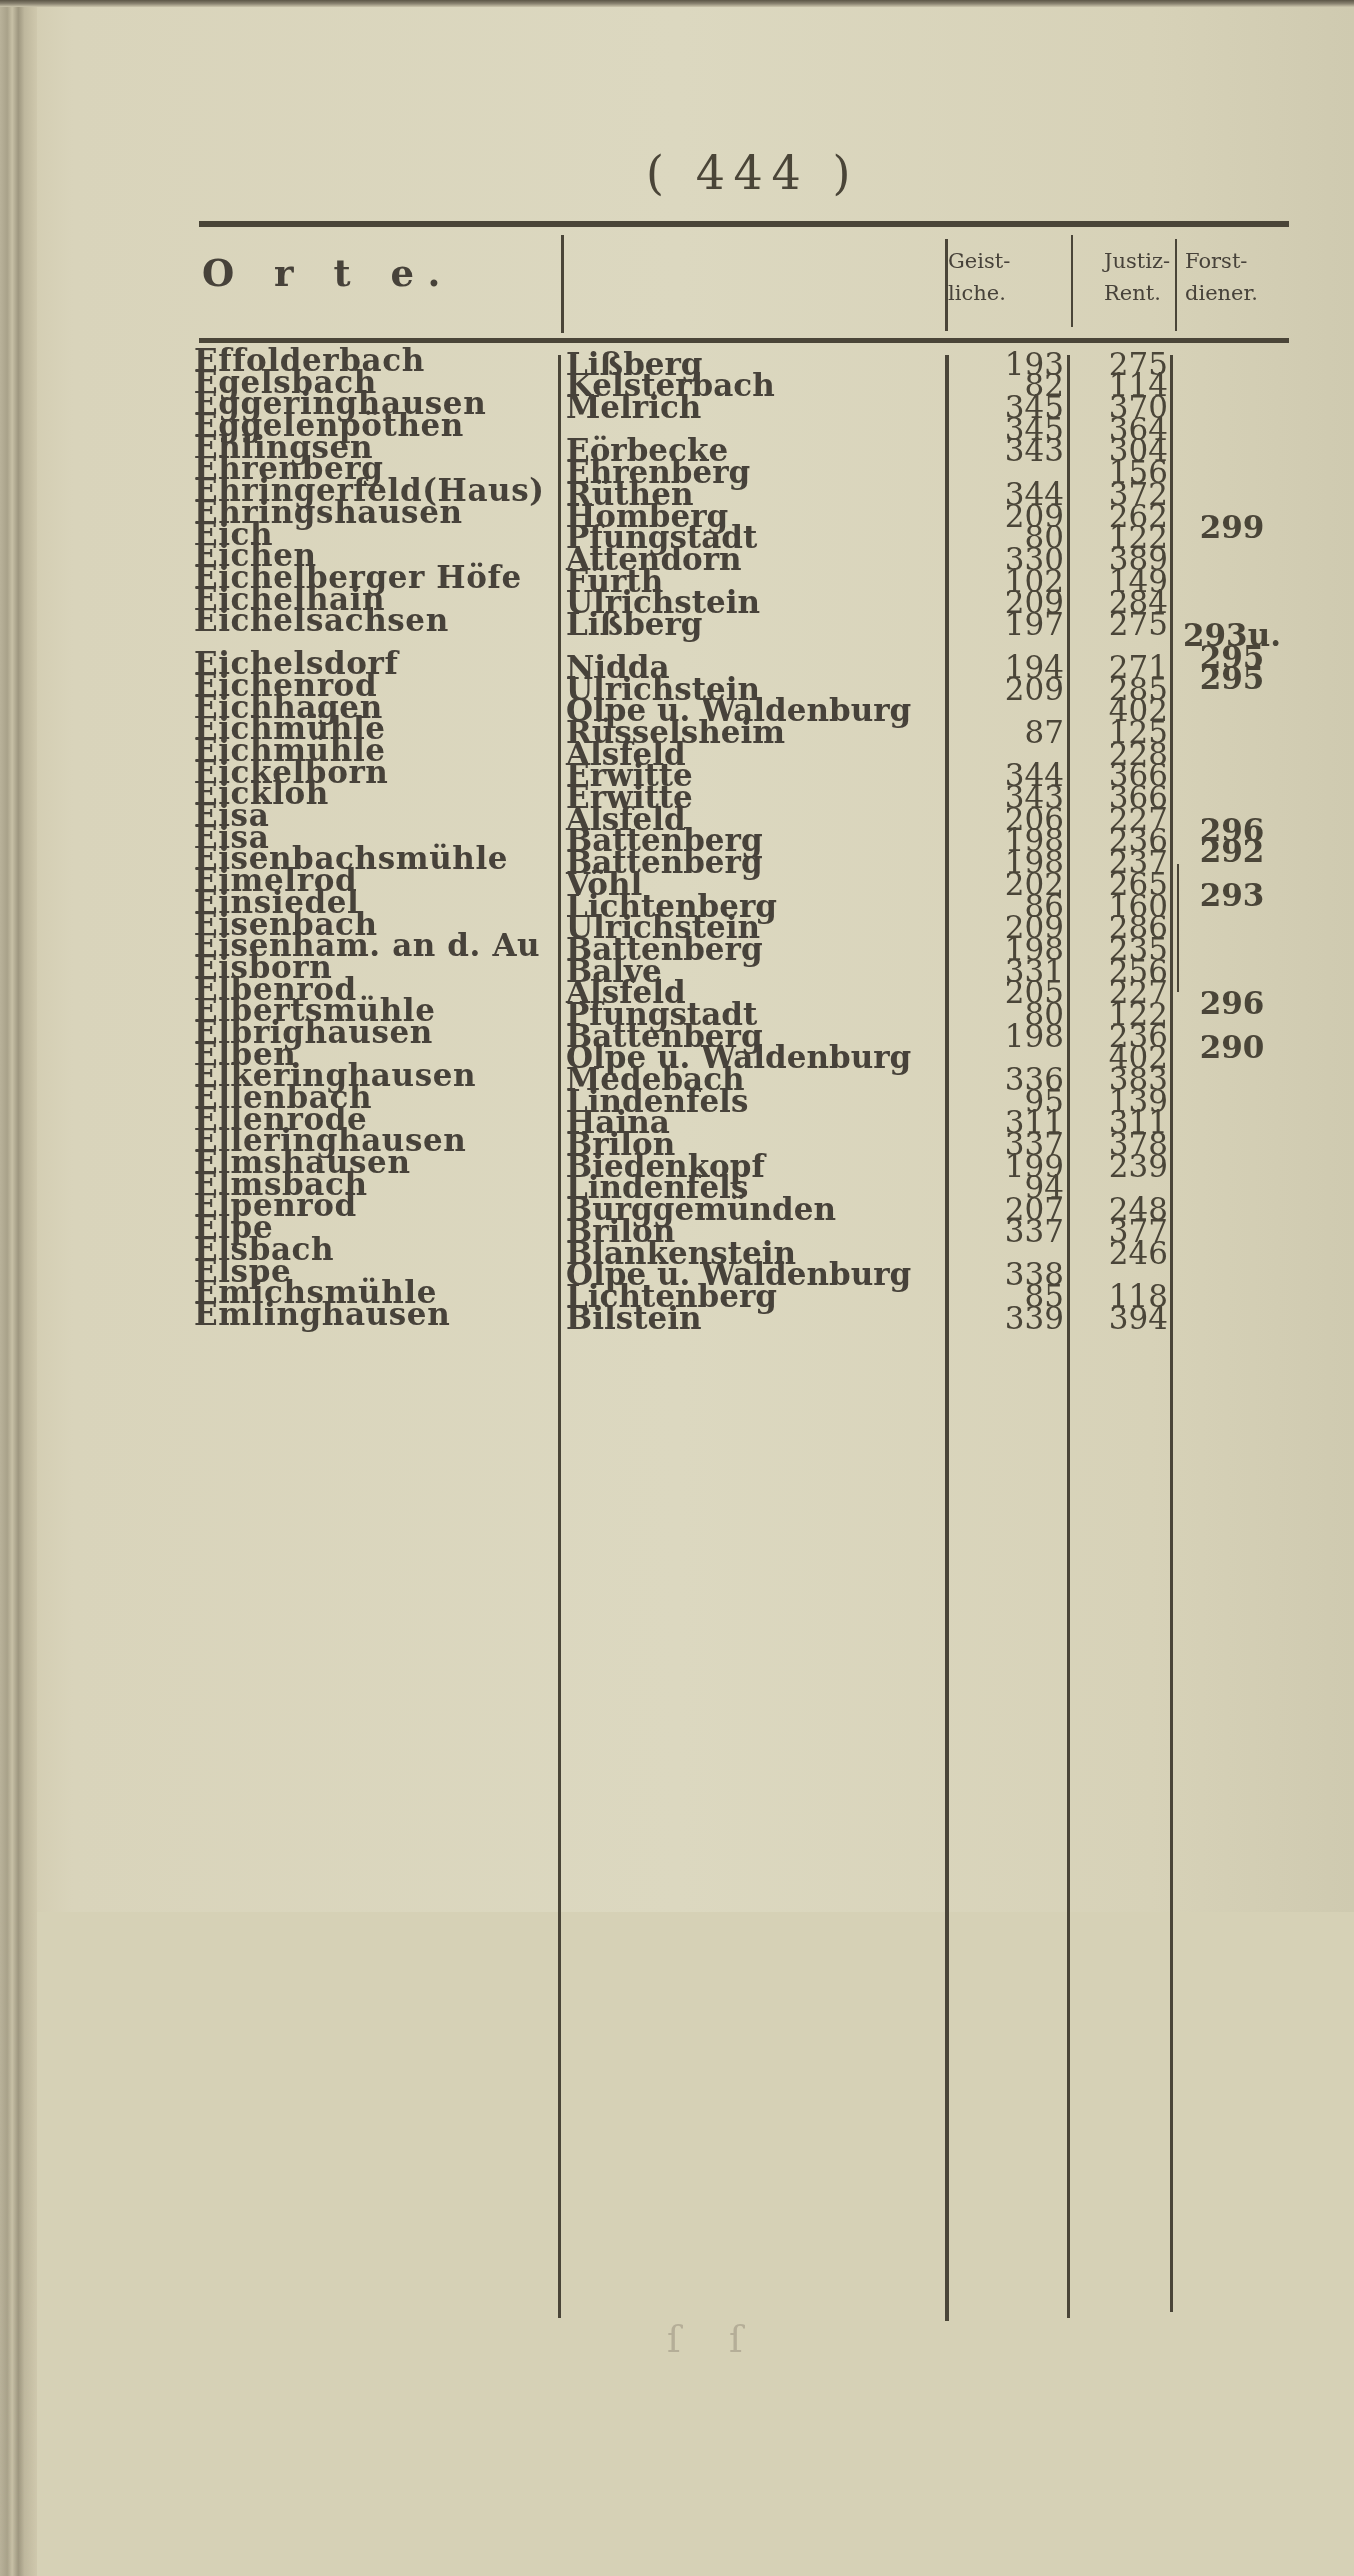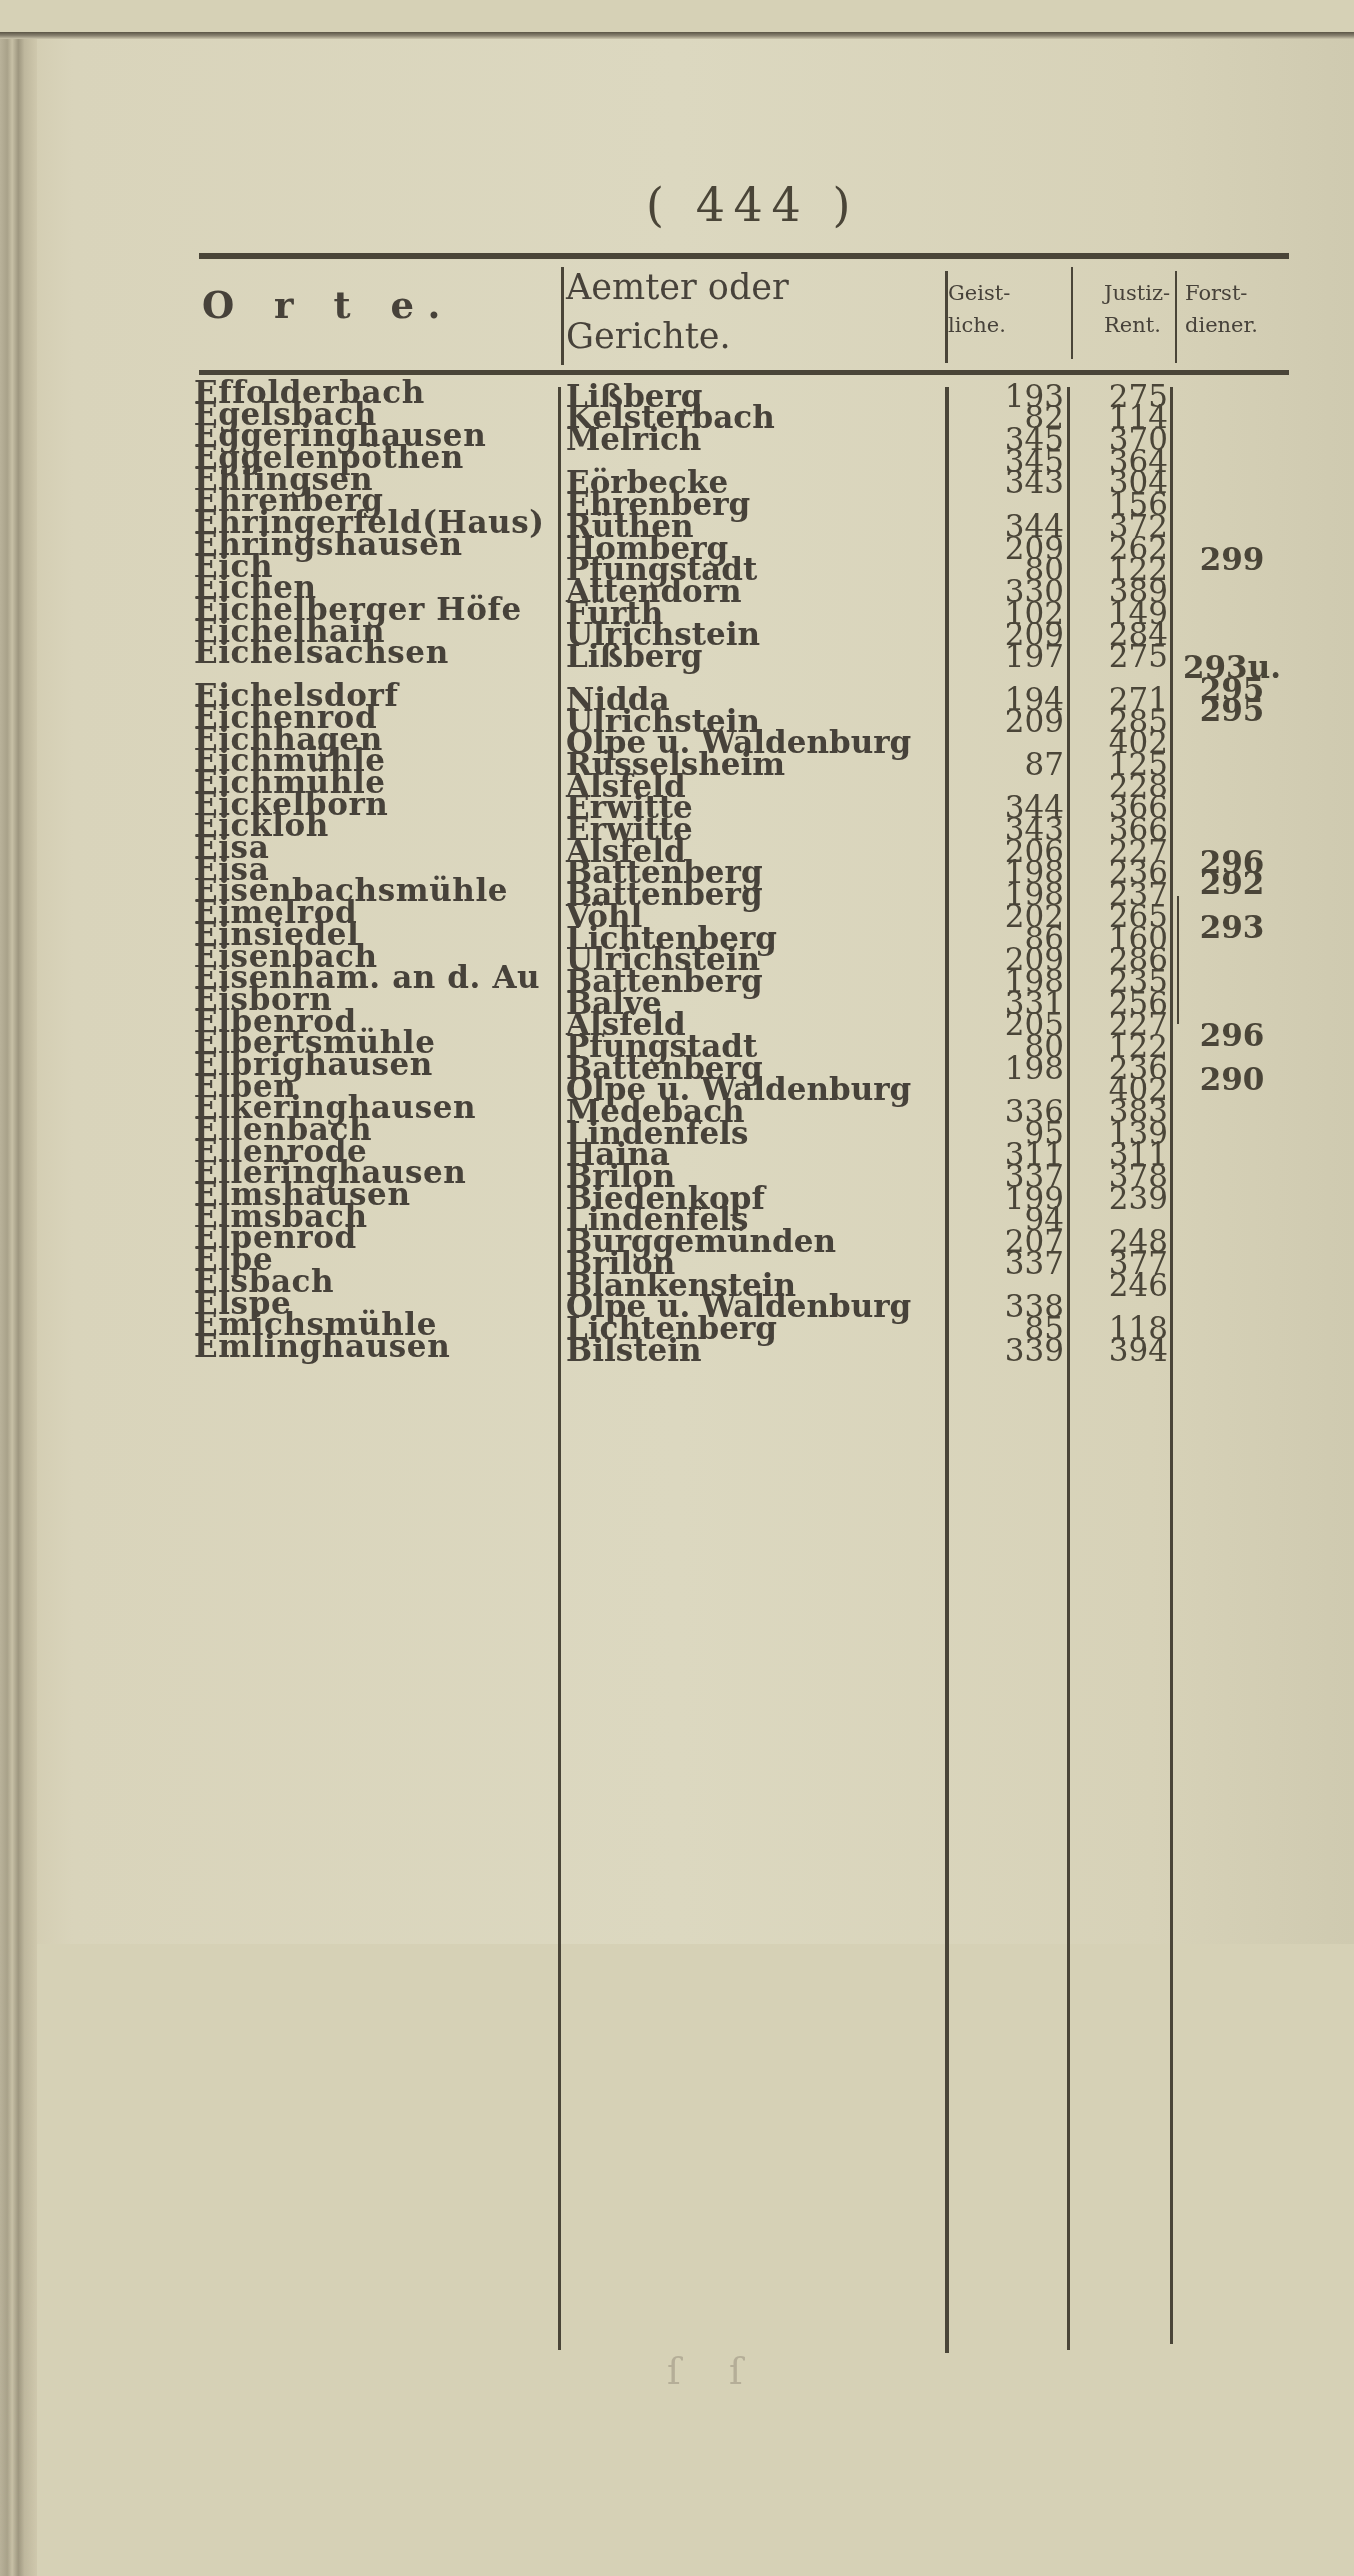--- a/index.html
+++ b/index.html
@@ -5,21 +5,20 @@
     html, body { margin: 0; padding: 0; }
     body {
       width: 1354px; height: 2576px; position: relative; overflow: hidden;
       background: #d6d1b6;
       font-family: "DejaVu Serif", serif;
       color: #47423a;
     }
     .page {
       position: absolute; left: 0; top: 0; width: 1354px; height: 1912px;
       background: linear-gradient(90deg, #cfc8ac 0px, #d9d4bb 73px, #dcd8c0 50%, #d7d2b8 85%, #cfcab0 100%);
-      margin-top: 32px;
     }
     .binding {
       position: absolute; left: 0; top: 0; width: 37px; height: 2576px;
       background: linear-gradient(90deg, #b9b29a 0px, #a9a28a 7.3px, #c7c0a6 12.2px, #9e9780 18.3px, #beb79d 24.5px, #cfc8ad 37px);
     }
     .top-edge {
       position: absolute; left: 0; top: 0; width: 1354px; height: 7.3px;
       background: linear-gradient(180deg, #5b5546 0px, #8a8371 3.7px, #d2ccb2 7.3px);
     }
     .page-number {
@@ -66,24 +65,20 @@
   <div class="page-number">( 444 )</div>
 
   <div class="rule top"></div>
 
   <div class="vline" style="left:561px; top:235px; height:98px;"></div>
   <div class="vline" style="left:945px; top:239px; height:92px;"></div>
   <div class="vline" style="left:1071px; top:235px; height:92px; width:1.8px;"></div>
   <div class="vline" style="left:1175px; top:239px; height:92px; width:1.8px;"></div>
 
   <div class="hdr orte">O r t e.</div>
-  <div class="hdr aemter">
-    <div>Aemter oder</div>
-    <div>Gerichte.</div>
-  </div>
   <div class="hdr small geist">
     <div>Geist-</div>
     <div>liche.</div>
   </div>
   <div class="hdr small justiz">
     <div>Justiz-</div>
     <div>Rent.</div>
   </div>
   <div class="hdr small forst">
     <div>Forst-</div>

